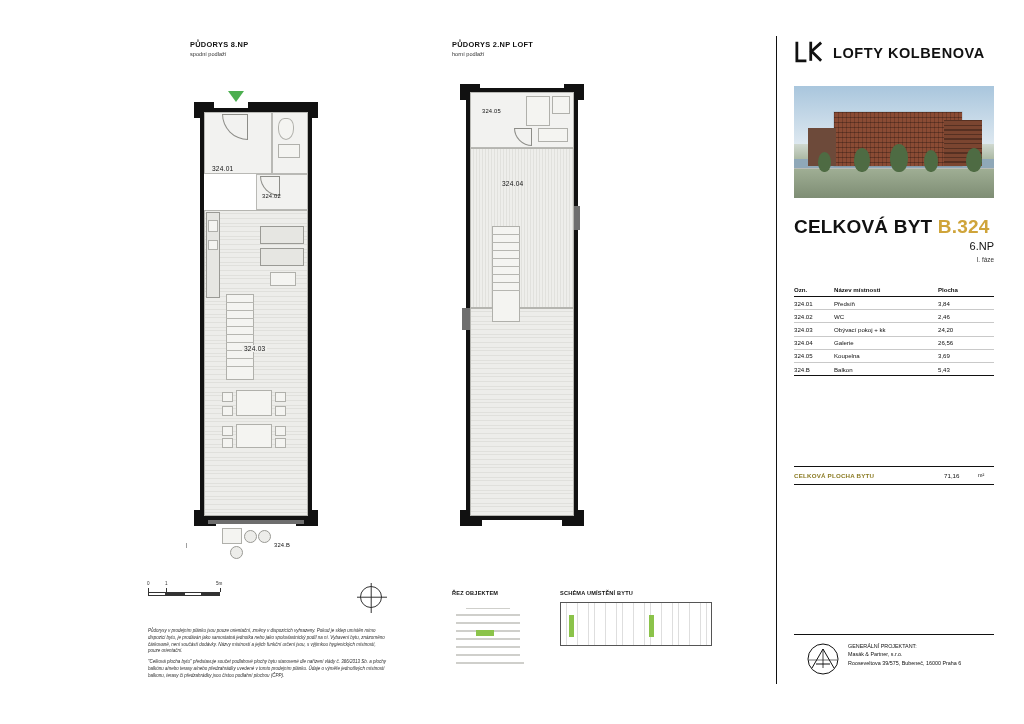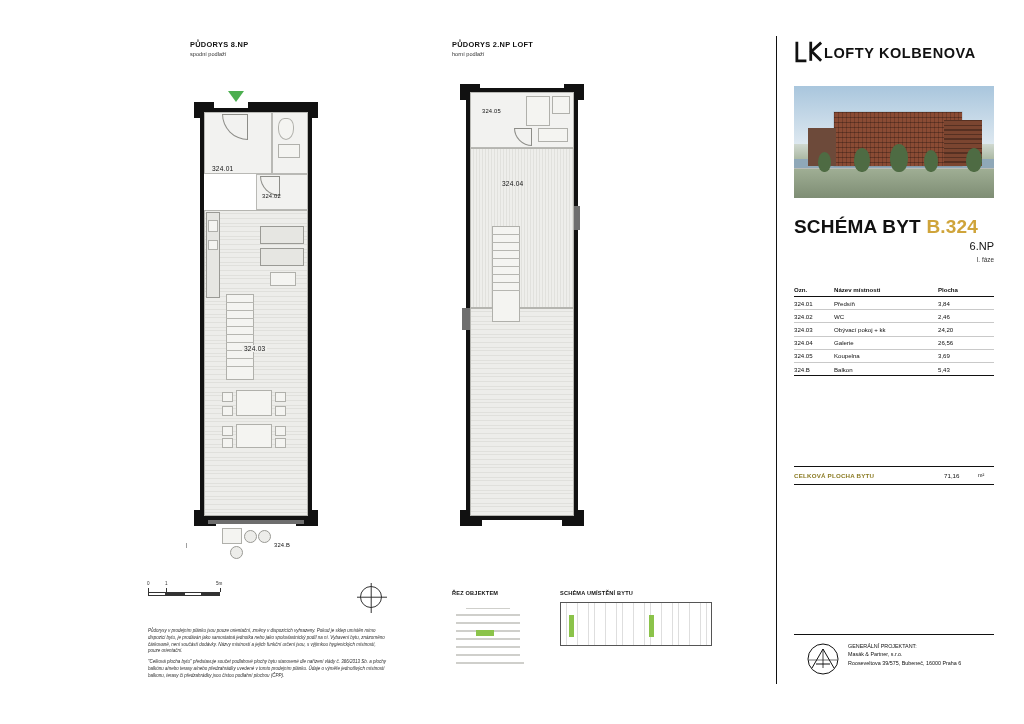--- a/index.html
+++ b/index.html
@@ -218,20 +218,21 @@
   }
   .hr-thin { position: absolute; height: .6px; background: #111; }
 
   
   .brand-wrap { position: absolute; display: flex; align-items: center; }
   .brand-name {
     font-size: 14.5px;
     font-weight: bold;
     letter-spacing: .6px;
     color: #111;
+    margin-left: 9px;
   }
   .photo {
     position: absolute;
     overflow: hidden;
     background: linear-gradient(to bottom, #bcd4e6 0%, #d8e4ee 46%, #cfd8cf 52%, #9fae94 70%, #8e9c86 100%);
     box-sizing: border-box;
   }
   .photo .sky { position: absolute; left:0; top:0; right:0; height: 52%;
     background: linear-gradient(to bottom, #a9c6dd, #dde8f0); }
   .photo .ground { position: absolute; left:0; bottom:0; right:0; height: 26%;
@@ -509,21 +510,21 @@
     <div class="bldg2" style="left:150px; top:34px; width:38px; height:46px;"></div>
     <div class="bldg2" style="left:14px; top:42px; width:28px; height:38px; background:#6d4a3a;"></div>
     <div class="tree" style="left:60px; top:62px; width:16px; height:24px;"></div>
     <div class="tree" style="left:96px; top:58px; width:18px; height:28px;"></div>
     <div class="tree" style="left:130px; top:64px; width:14px; height:22px;"></div>
     <div class="tree" style="left:24px; top:66px; width:13px; height:20px;"></div>
     <div class="tree" style="left:172px; top:62px; width:16px; height:24px;"></div>
   </div>
 
   <div class="flat-title" style="left:794px; top:216px;">
-    <span>SCHÉMA BYT</span>
+    <span>CELKOVÁ BYT</span>
     <span class="code">B.324</span>
   </div>
   <div class="flat-floor" style="left:894px; top:240px; width:100px;">6.NP</div>
   <div class="flat-phase" style="left:894px; top:256px; width:100px;">I. fáze</div>
 
   <table class="rooms" style="left:794px; top:284px; width:200px;">
     <thead>
       <tr>
         <th style="width:40px;">Ozn.</th>
         <th style="width:104px;">Název místnosti</th>

